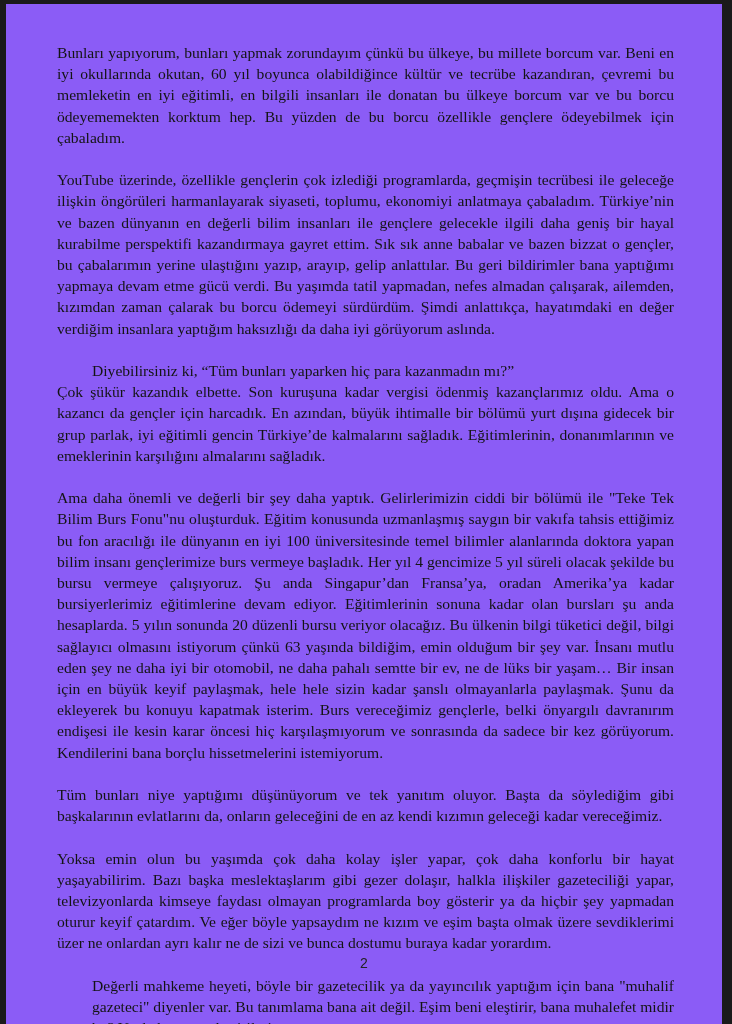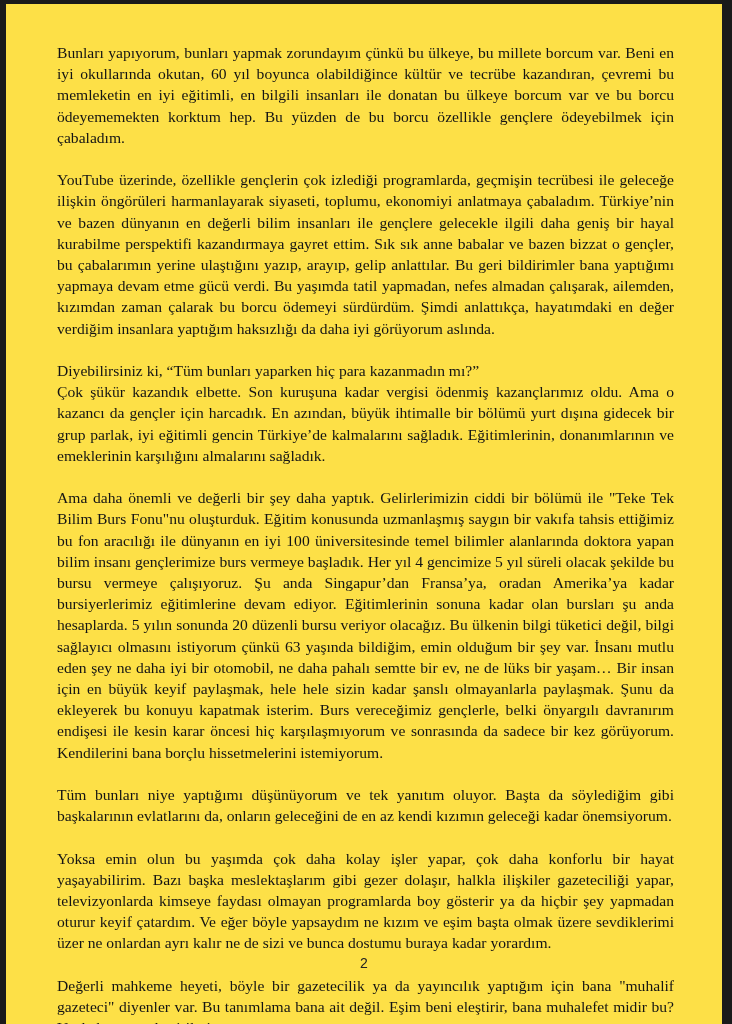--- a/index.html
+++ b/index.html
@@ -4,54 +4,54 @@
 <style>
   html, body { margin: 0; padding: 0; }
   body {
     width: 732px; height: 1024px; overflow: hidden;
     background: #1a1a1a;
     position: relative;
   }
   .page {
     position: absolute;
     left: 6px; top: 4px; right: 10px; bottom: 0;
-    background: #fde047;
+    background: #8b5cf6;
   }
   .content {
     position: absolute;
     left: 51px; top: 38px; width: 617px;
     font-family: "Liberation Serif", "DejaVu Serif", serif;
     font-size: 15.6px;
     line-height: 21.2px;
     color: #141414;
   }
   .para {
     margin: 0 0 21.2px 0;
     text-align: justify;
     text-align-last: left;
   }
-  .para.tight { margin-bottom: 0; }
+  .para.tight { margin-bottom: 0; margin-left: 35px; }
   .page-number {
     position: absolute;
     left: 0; right: 0; top: 951px;
     text-align: center;
     font-family: "Liberation Sans", "DejaVu Sans", sans-serif;
     font-size: 14px;
     color: #222;
   }
 </style>
 </head>
 <body>
 
 <div class="page">
   <div class="content">
     <p class="para">Bunları yapıyorum, bunları yapmak zorundayım çünkü bu ülkeye, bu millete borcum var. Beni en iyi okullarında okutan, 60 yıl boyunca olabildiğince kültür ve tecrübe kazandıran, çevremi bu memleketin en iyi eğitimli, en bilgili insanları ile donatan bu ülkeye borcum var ve bu borcu ödeyememekten korktum hep. Bu yüzden de bu borcu özellikle gençlere ödeyebilmek için çabaladım.</p>
     <p class="para">YouTube üzerinde, özellikle gençlerin çok izlediği programlarda, geçmişin tecrübesi ile geleceğe ilişkin öngörüleri harmanlayarak siyaseti, toplumu, ekonomiyi anlatmaya çabaladım. Türkiye’nin ve bazen dünyanın en değerli bilim insanları ile gençlere gelecekle ilgili daha geniş bir hayal kurabilme perspektifi kazandırmaya gayret ettim. Sık sık anne babalar ve bazen bizzat o gençler, bu çabalarımın yerine ulaştığını yazıp, arayıp, gelip anlattılar. Bu geri bildirimler bana yaptığımı yapmaya devam etme gücü verdi. Bu yaşımda tatil yapmadan, nefes almadan çalışarak, ailemden, kızımdan zaman çalarak bu borcu ödemeyi sürdürdüm. Şimdi anlattıkça, hayatımdaki en değer verdiğim insanlara yaptığım haksızlığı da daha iyi görüyorum aslında.</p>
     <p class="para tight">Diyebilirsiniz ki, “Tüm bunları yaparken hiç para kazanmadın mı?”</p>
     <p class="para">Çok şükür kazandık elbette. Son kuruşuna kadar vergisi ödenmiş kazançlarımız oldu. Ama o kazancı da gençler için harcadık. En azından, büyük ihtimalle bir bölümü yurt dışına gidecek bir grup parlak, iyi eğitimli gencin Türkiye’de kalmalarını sağladık. Eğitimlerinin, donanımlarının ve emeklerinin karşılığını almalarını sağladık.</p>
     <p class="para">Ama daha önemli ve değerli bir şey daha yaptık. Gelirlerimizin ciddi bir bölümü ile "Teke Tek Bilim Burs Fonu"nu oluşturduk. Eğitim konusunda uzmanlaşmış saygın bir vakıfa tahsis ettiğimiz bu fon aracılığı ile dünyanın en iyi 100 üniversitesinde temel bilimler alanlarında doktora yapan bilim insanı gençlerimize burs vermeye başladık. Her yıl 4 gencimize 5 yıl süreli olacak şekilde bu bursu vermeye çalışıyoruz. Şu anda Singapur’dan Fransa’ya, oradan Amerika’ya kadar bursiyerlerimiz eğitimlerine devam ediyor. Eğitimlerinin sonuna kadar olan bursları şu anda hesaplarda. 5 yılın sonunda 20 düzenli bursu veriyor olacağız. Bu ülkenin bilgi tüketici değil, bilgi sağlayıcı olmasını istiyorum çünkü 63 yaşında bildiğim, emin olduğum bir şey var. İnsanı mutlu eden şey ne daha iyi bir otomobil, ne daha pahalı semtte bir ev, ne de lüks bir yaşam… Bir insan için en büyük keyif paylaşmak, hele hele sizin kadar şanslı olmayanlarla paylaşmak. Şunu da ekleyerek bu konuyu kapatmak isterim. Burs vereceğimiz gençlerle, belki önyargılı davranırım endişesi ile kesin karar öncesi hiç karşılaşmıyorum ve sonrasında da sadece bir kez görüyorum. Kendilerini bana borçlu hissetmelerini istemiyorum.</p>
-    <p class="para">Tüm bunları niye yaptığımı düşünüyorum ve tek yanıtım oluyor. Başta da söylediğim gibi başkalarının evlatlarını da, onların geleceğini de en az kendi kızımın geleceği kadar önemsiyorum.</p>
+    <p class="para">Tüm bunları niye yaptığımı düşünüyorum ve tek yanıtım oluyor. Başta da söylediğim gibi başkalarının evlatlarını da, onların geleceğini de en az kendi kızımın geleceği kadar vereceğimiz.</p>
     <p class="para">Yoksa emin olun bu yaşımda çok daha kolay işler yapar, çok daha konforlu bir hayat yaşayabilirim. Bazı başka meslektaşlarım gibi gezer dolaşır, halkla ilişkiler gazeteciliği yapar, televizyonlarda kimseye faydası olmayan programlarda boy gösterir ya da hiçbir şey yapmadan oturur keyif çatardım. Ve eğer böyle yapsaydım ne kızım ve eşim başta olmak üzere sevdiklerimi üzer ne onlardan ayrı kalır ne de sizi ve bunca dostumu buraya kadar yorardım.</p>
     <p class="para tight">Değerli mahkeme heyeti, böyle bir gazetecilik ya da yayıncılık yaptığım için bana "muhalif gazeteci" diyenler var. Bu tanımlama bana ait değil. Eşim beni eleştirir, bana muhalefet midir bu? Ya da kızımın eleştirileri…</p>
 
   </div>
   <div class="page-number">2</div>
 </div>
 
 </body></html>

